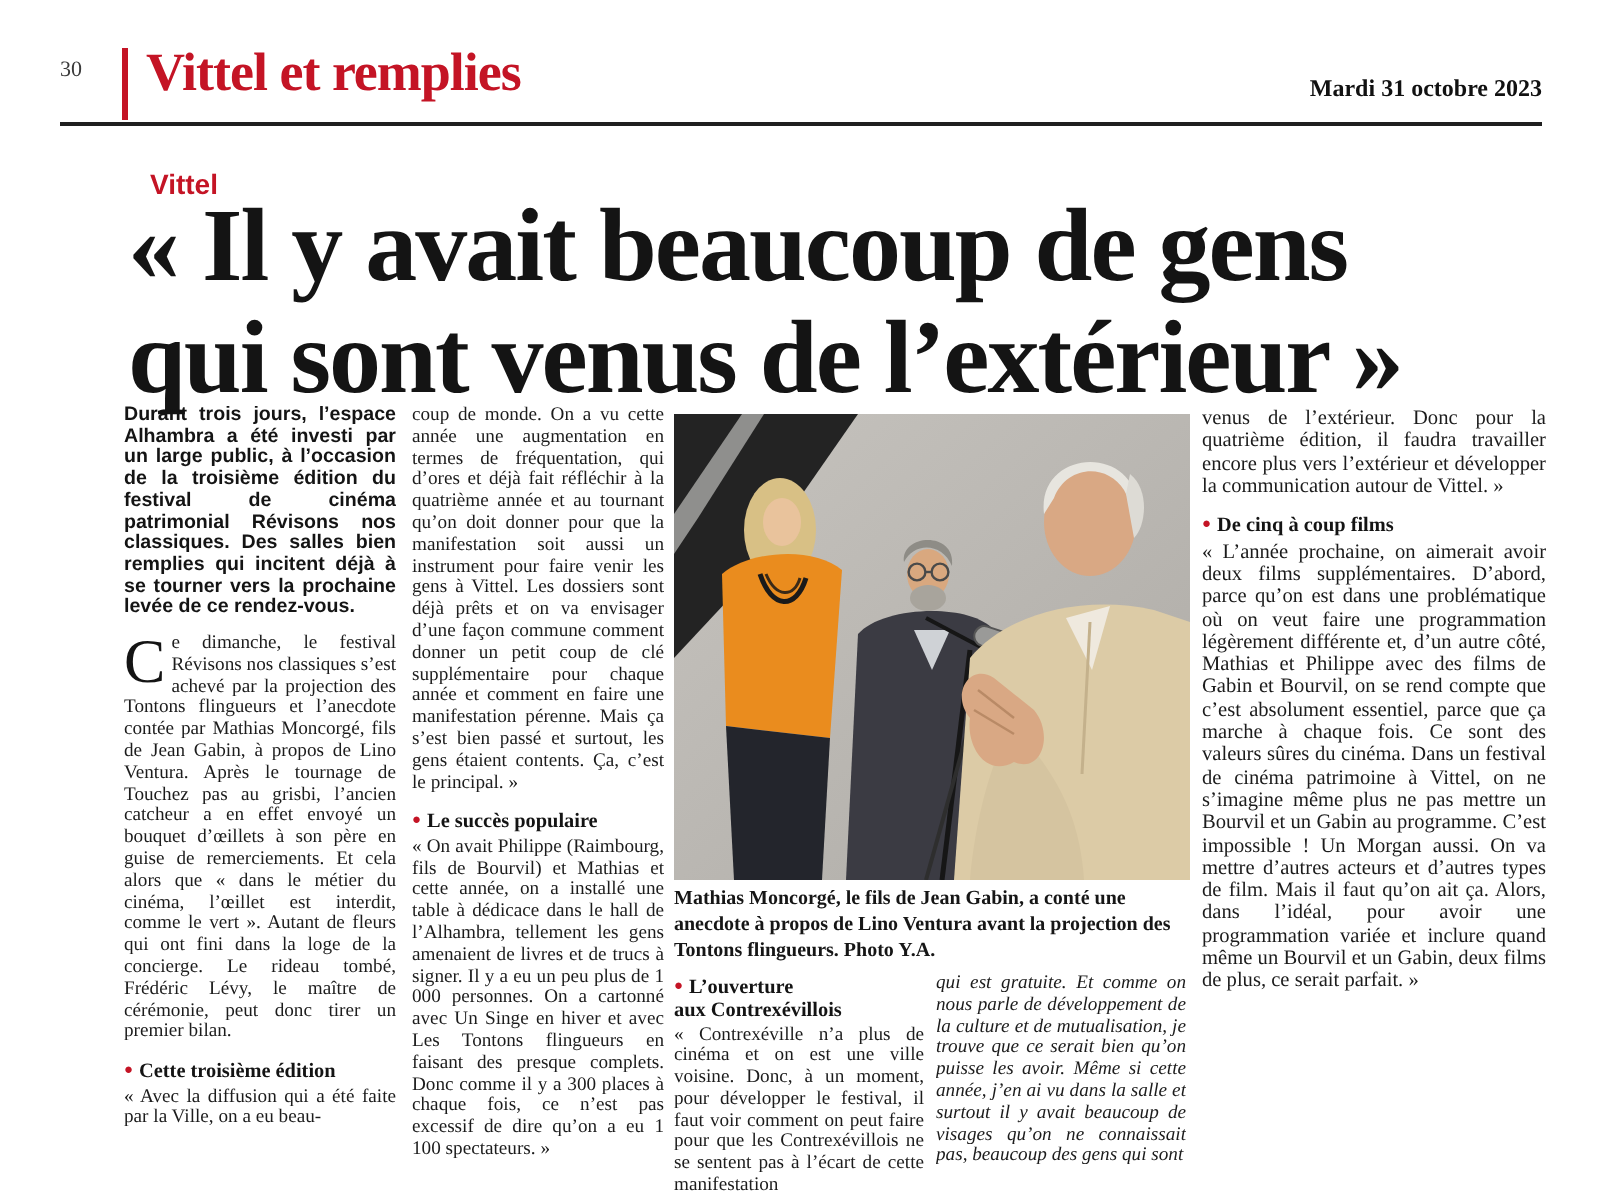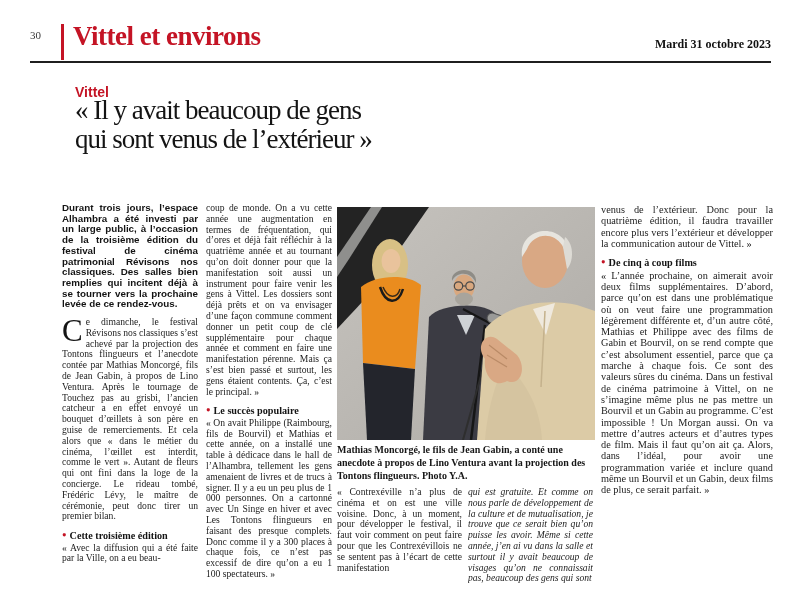--- a/index.html
+++ b/index.html
@@ -12,21 +12,21 @@
 
   
   .pagenum{left:30px;top:29px;font-size:11px;color:#3a3a3a;}
   .redbar{left:61px;top:24px;width:3px;height:36px;background:#c41425;}
   .section-title{left:73px;top:21px;font-size:27px;font-weight:bold;color:#c41425;letter-spacing:-0.5px;}
   .edition-date{right:29px;top:37px;font-size:12px;font-weight:bold;color:#111;}
   .hrule{left:30px;top:61px;width:741px;height:2px;background:#1f1f1f;}
 
   
   .kicker{left:75px;top:84px;font-size:14px;font-weight:bold;color:#c41425;font-family:"Liberation Sans",sans-serif;}
-  .headline{left:75px;top:96px;width:680px;font-size:27px;font-weight:normal;color:#141414;
+  .headline{left:64px;top:96px;width:680px;font-size:52px;font-weight:bold;color:#141414;
     line-height:1.08;letter-spacing:-1px;}
 
   
   .col{text-align:justify;overflow:hidden;}
   .col p{margin:0;font-size:9.6px;line-height:10.8px;}
   .col1{left:62px;top:203px;width:136px;height:397px;}
   .col2{left:206px;top:203px;width:126px;height:397px;}
   .col3{left:337px;top:487px;width:125px;height:113px;}
   .col4{left:468px;top:487px;width:125px;height:113px;font-style:italic;}
   .col5{left:601px;top:204px;width:172px;height:396px;}
@@ -46,21 +46,21 @@
   .photo svg{display:block;}
   .caption{left:337px;top:443px;width:258px;font-size:10px;line-height:13px;font-weight:bold;color:#161616;}
 </style>
 </head>
 <body>
 
 <div>
 
   <div class="abs pagenum">30</div>
   <div class="abs redbar"></div>
-  <div class="abs section-title">Vittel et environs</div>
+  <div class="abs section-title">Vittel et remplies</div>
   <div class="abs edition-date">Mardi 31 octobre 2023</div>
   <div class="abs hrule"></div>
 
   <div class="abs kicker">Vittel</div>
   <div class="abs headline">
     <div>« Il y avait beaucoup de gens</div>
     <div>qui sont venus de l’extérieur »</div>
   </div>
 
   <div class="abs col col1">
@@ -122,20 +122,24 @@
 
       <path d="M162,170 C150,200 148,233 148,233 L205,233 C203,202 192,184 180,168 Z" fill="#d5c4a0"></path>
       <path d="M148,152 C138,140 148,124 160,132 L180,148 C190,160 184,180 170,174 C156,182 146,166 148,152 Z" fill="#d9a884"></path>
       <line x1="152" y1="138" x2="170" y2="152" stroke="#b98a66" stroke-width="1.2"></line>
       <line x1="150" y1="148" x2="170" y2="160" stroke="#b98a66" stroke-width="1.2"></line>
     </svg>
   </div>
   <div class="abs caption">Mathias Moncorgé, le fils de Jean Gabin, a conté une anecdote à propos de Lino Ventura avant la projection des Tontons flingueurs. Photo Y.A.</div>
 
   <div class="abs col col3">
+    <h3 class="subhead" style="margin-top:0;">
+      <span class="line"><span class="bullet">●</span><span>L’ouverture</span></span>
+      <span class="line">aux Contrexévillois</span>
+    </h3>
     <p>« Contrexéville n’a plus de cinéma et on est une ville voisine. Donc, à un moment, pour développer le festival, il faut voir comment on peut faire pour que les Contrexévillois ne se sentent pas à l’écart de cette manifestation</p>
   </div>
 
   <div class="abs col col4">
     <p>qui est gratuite. Et comme on nous parle de développement de la culture et de mutualisation, je trouve que ce serait bien qu’on puisse les avoir. Même si cette année, j’en ai vu dans la salle et surtout il y avait beaucoup de visages qu’on ne connaissait pas, beaucoup des gens qui sont</p>
   </div>
 
   <div class="abs col col5">
     <p>venus de l’extérieur. Donc pour la quatrième édition, il faudra travailler encore plus vers l’extérieur et développer la communication autour de Vittel. »</p>
     <h3 class="subhead"><span class="bullet">●</span><span>De cinq à coup films</span></h3>

